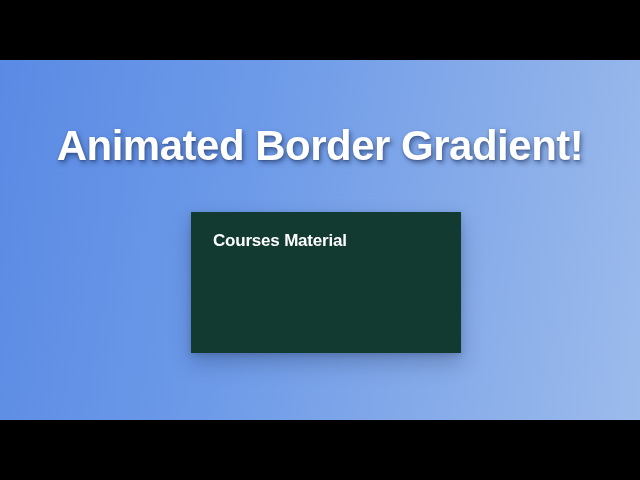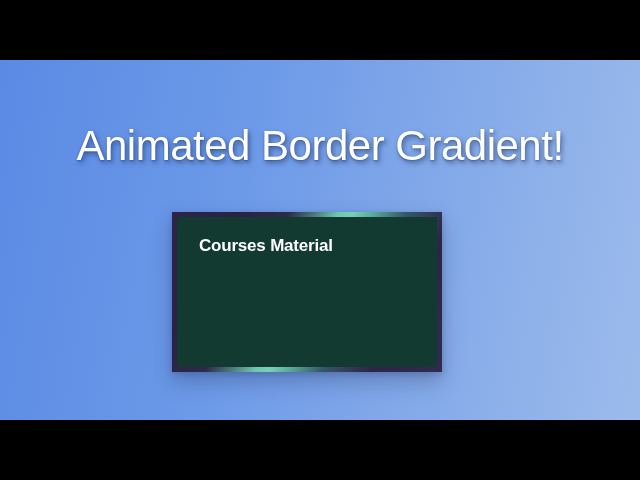--- a/index.html
+++ b/index.html
@@ -44,36 +44,35 @@
 
   
   #headline {
     position: absolute;
     left: 0;
     top: 64px;
     width: 640px;
     text-align: center;
     color: #ffffff;
     font-size: 42px;
-    font-weight: normal;
+    font-weight: bold;
     letter-spacing: -0.5px;
     line-height: 1.05;
     text-shadow: 2px 3px 5px rgba(28, 48, 92, 0.55),
                  0px 1px 2px rgba(20, 38, 78, 0.40);
     white-space: nowrap;
   }
 
   
   #card-wrap {
     position: absolute;
-    left: 172px;
+    left: 191px;
     top: 152px;
     width: 270px;
-    height: 160px;
-    padding: 5px;
+    height: 141px;
     background:
       linear-gradient(118deg,
         #2e2449 0%,
         #2a2143 18%,
         #2d2a4c 33%,
         #4f7f80 41%,
         #6ec6ad 47%,
         #78d0b6 51%,
         #58a99a 57%,
         #35566a 66%,

